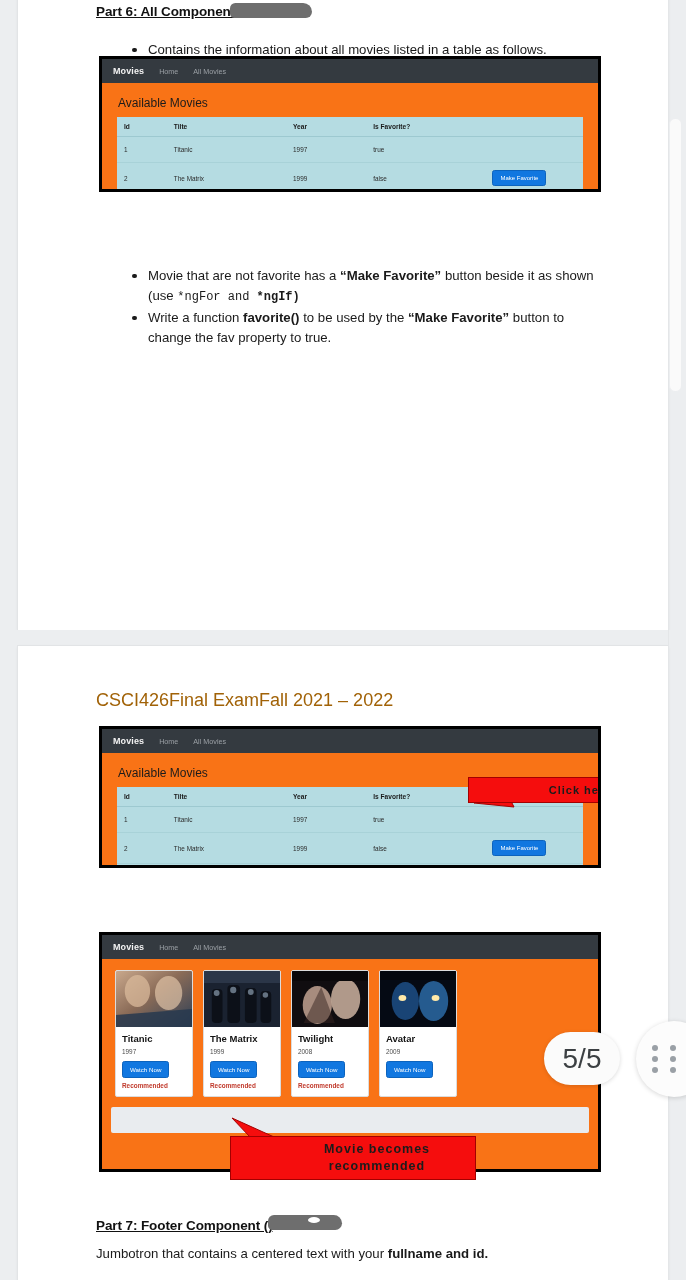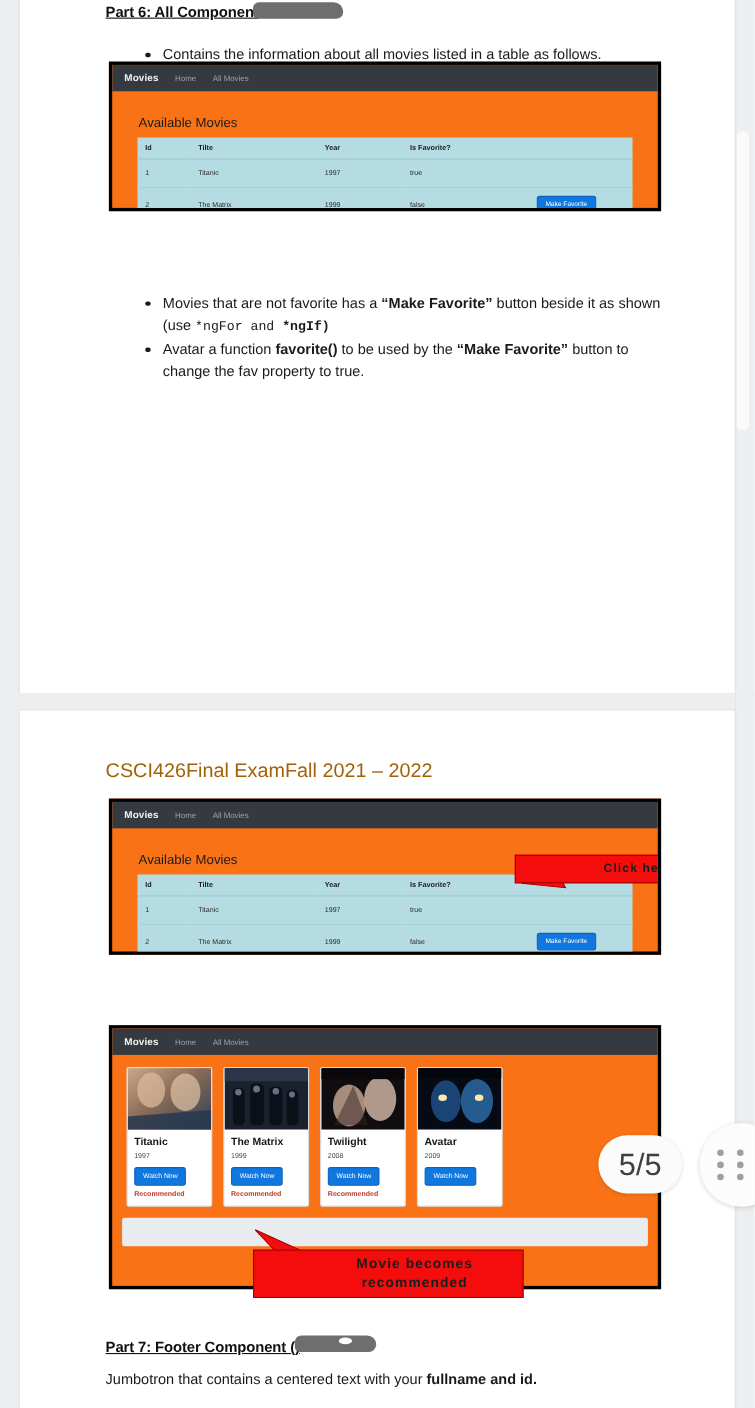--- a/index.html
+++ b/index.html
@@ -63,21 +63,21 @@
     position:absolute;border:3px solid #000;background:#f97316;
     box-sizing:border-box;overflow:hidden;
   }
   .navbar{
     background:#343a40;height:24px;display:flex;align-items:center;
     padding:0 11px;gap:15px;
   }
   .nav-brand{color:#f2f2f2;font-size:9px;font-weight:600;letter-spacing:.1px;}
   .nav-link{color:#9ba0a5;font-size:7.2px;}
 
-  .shot-body{padding:12px;}
+  .shot-body{padding:4px;}
   .avail-title{
     font-size:12px;color:#1b1b1b;padding:9px 12px 7px 12px;font-weight:400;
   }
 
   table.mtbl{
     width:calc(100% - 22px);margin:0 11px;border-collapse:collapse;
     background:#b5dce2;table-layout:fixed;
   }
   table.mtbl th{
     text-align:left;font-size:6.6px;font-weight:bold;color:#1a1a1a;
@@ -217,24 +217,24 @@
 
           </tbody>
         </table>
 
       </div>
     </div>
 
     <div class="doc" style="top:300px;left:96px;width:500px;">
       <ul class="bul">
         <li>
-          <span>Movies that are not favorite has a </span><span class="bld">“Make Favorite”</span><span> button beside it as shown (use </span><span class="mono">*ngFor and </span><span class="mono b">*ngIf</span><span class="mono b">)</span>
+          <span>Movie that are not favorite has a </span><span class="bld">“Make Favorite”</span><span> button beside it as shown (use </span><span class="mono">*ngFor and </span><span class="mono b">*ngIf</span><span class="mono b">)</span>
         </li>
         <li>
-          <span>Avatar a function </span><span class="bld">favorite()</span><span> to be used by the </span><span class="bld">“Make Favorite”</span><span> button to change the fav property to true.</span>
+          <span>Write a function </span><span class="bld">favorite()</span><span> to be used by the </span><span class="bld">“Make Favorite”</span><span> button to change the fav property to true.</span>
         </li>
       </ul>
     </div>
 
   </div>
 
   <div class="pgap" style="top:630px;"></div>
 
   <div class="page" id="page-b">
 

